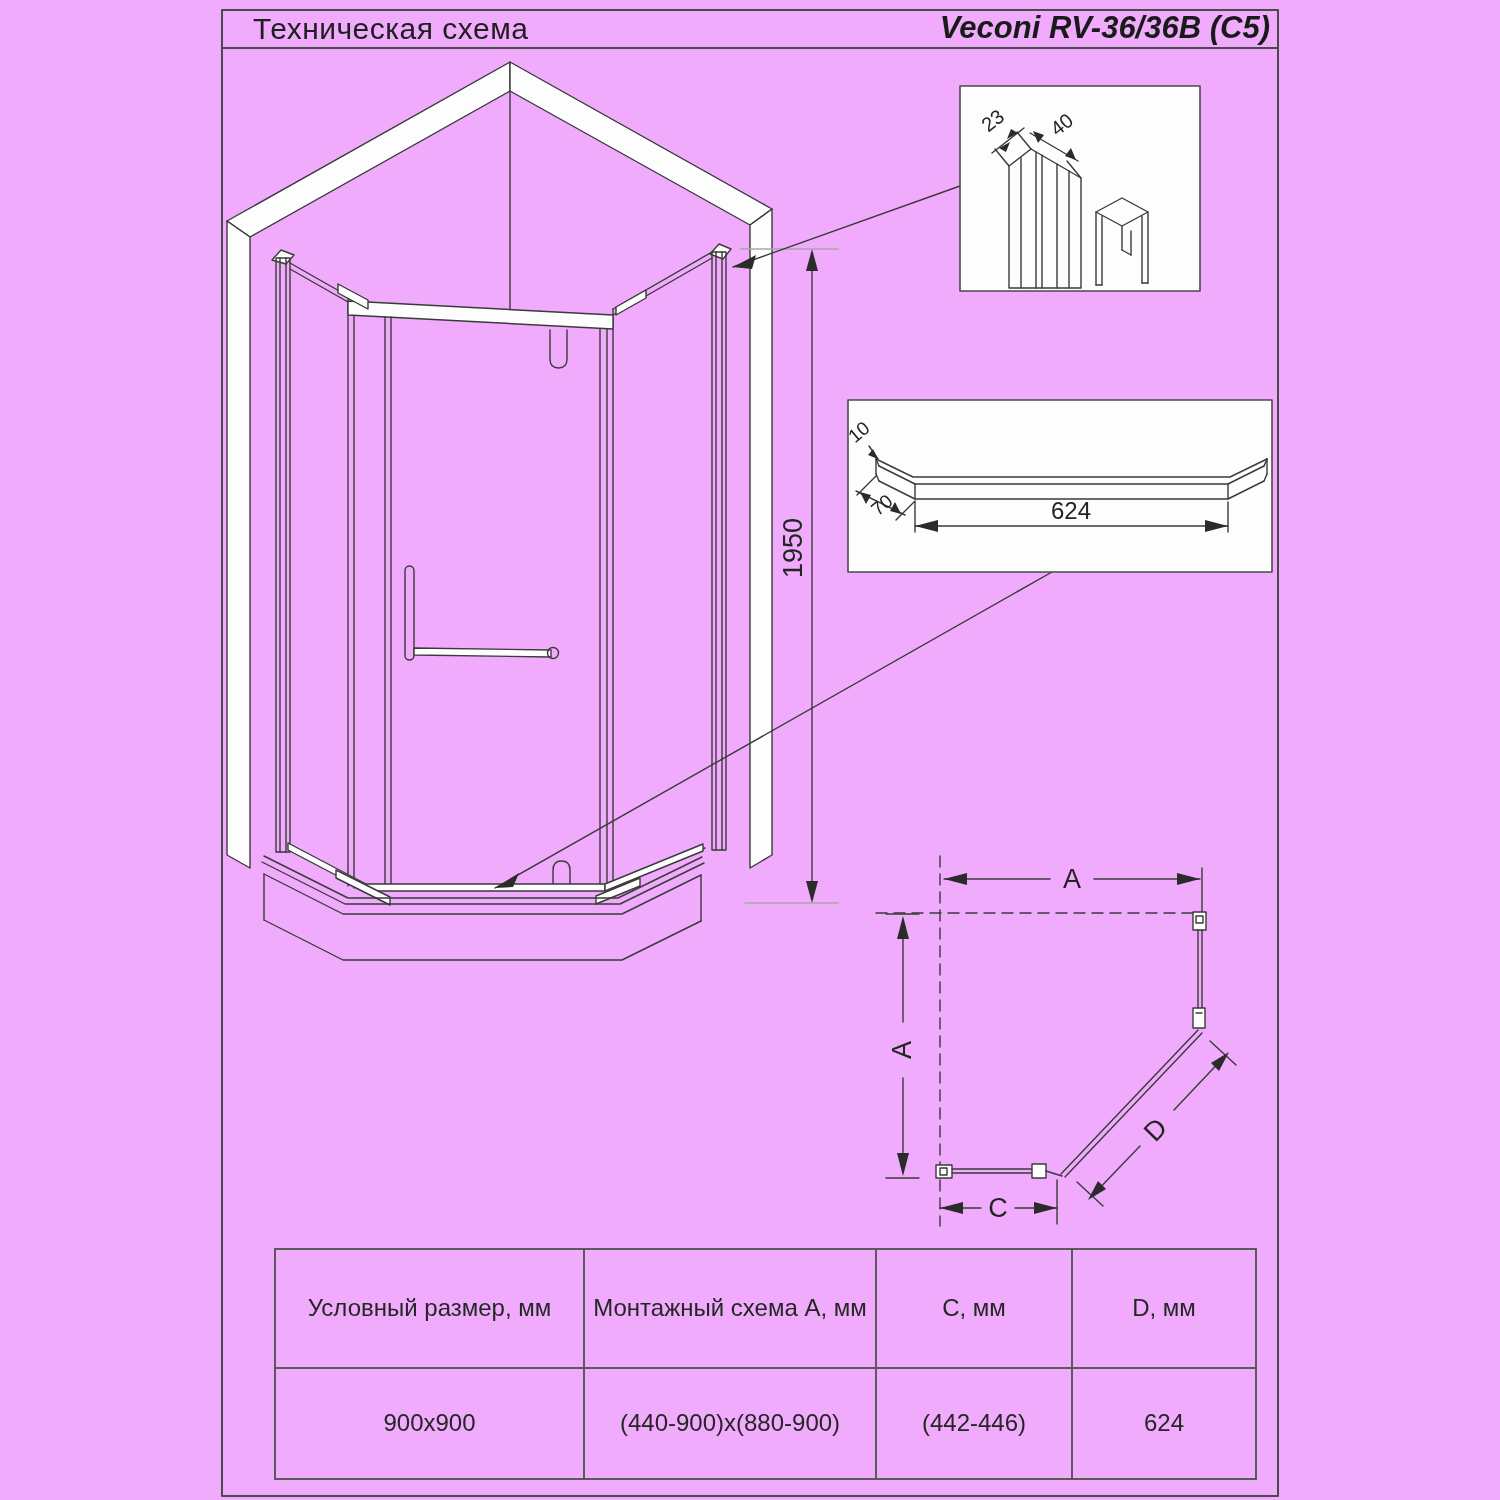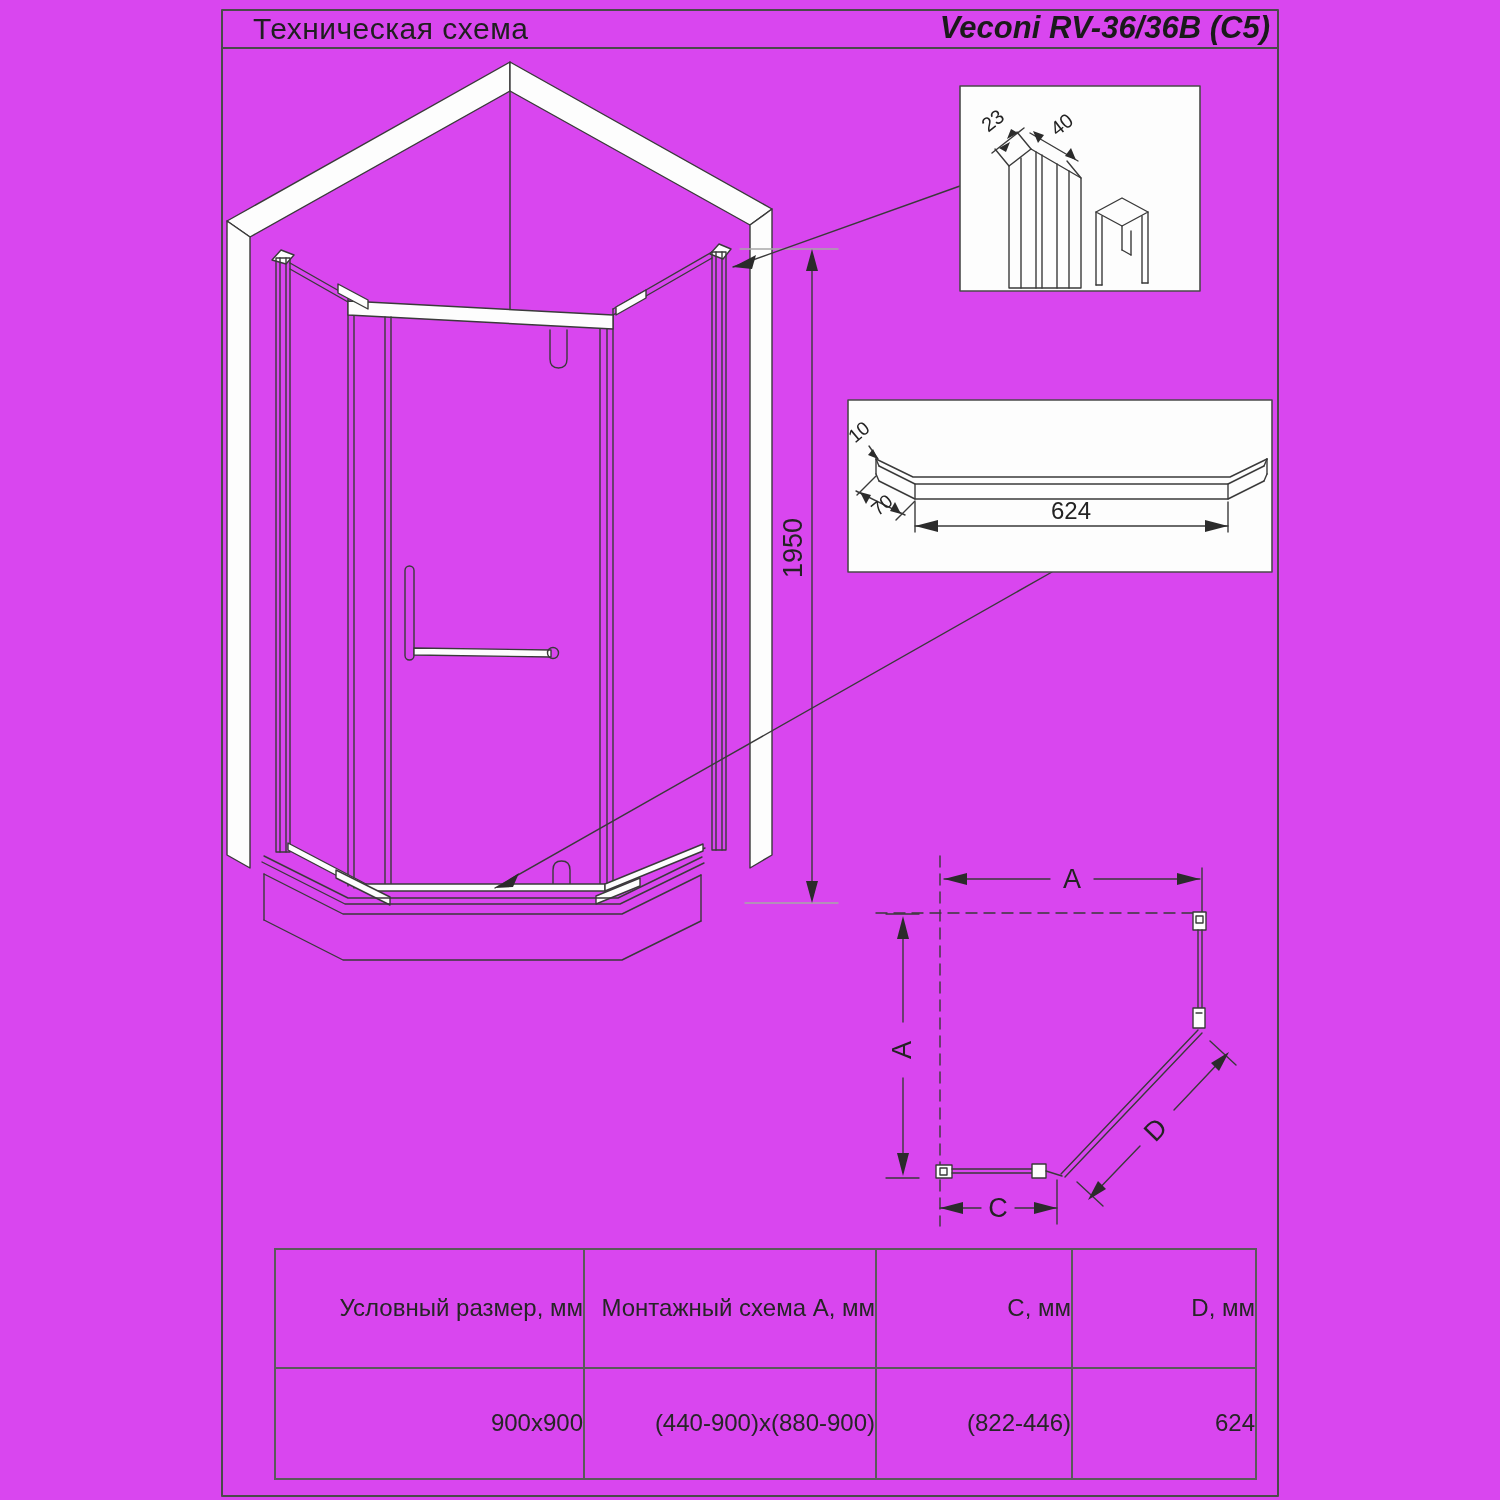--- a/index.html
+++ b/index.html
@@ -1,38 +1,38 @@
 <!DOCTYPE html>
 <html><head>
 <meta charset="utf-8">
 <style>
   html,body{margin:0;padding:0;background:#ffffff;}
   .page{
     position:relative;width:1500px;height:1500px;
-    background:#d946ef;
+    background:#f0abfc;
     font-family:"Liberation Sans","DejaVu Sans",sans-serif;
     color:#222;overflow:hidden;
   }
   .title-left{
     position:absolute;left:253px;top:12px;
     font-size:30px;font-weight:500;letter-spacing:.5px;color:#1f1f1f;
   }
   .title-right{
     position:absolute;right:230px;top:10px;
     font-size:31px;font-weight:700;color:#1a1a1a;font-style:italic;
   }
   svg text{fill:#232323;}
   .dims{font-size:27px;}
   .sizes-table{
     position:absolute;left:274px;top:1248px;width:981px;height:232px;
     border-collapse:collapse;table-layout:fixed;
     font-size:24px;color:#262626;
   }
   .sizes-table td,.sizes-table th{
-    border:2px solid #5a5a5a;text-align:right;vertical-align:middle;
+    border:2px solid #5a5a5a;text-align:center;vertical-align:middle;
     font-weight:400;padding:0;
   }
   .sizes-table th{height:59px;}
   .sizes-table td{height:55px;}
   .c1{width:309px;} .c2{width:292px;} .c3{width:196px;} .c4{width:184px;}
 </style>
 </head>
 <body>
 
 <div class="page">
@@ -297,19 +297,19 @@
     <tbody>
         <tr>
       <th>Условный размер, мм</th>
       <th>Монтажный схема А, мм</th>
       <th>С, мм</th>
       <th>D, мм</th>
     </tr>
     <tr>
       <td>900x900</td>
       <td>(440-900)x(880-900)</td>
-      <td>(822-446)</td>
+      <td>(442-446)</td>
       <td>624</td>
     </tr>
   </tbody>
     </table>
 
 </div>
 
 </body></html>

